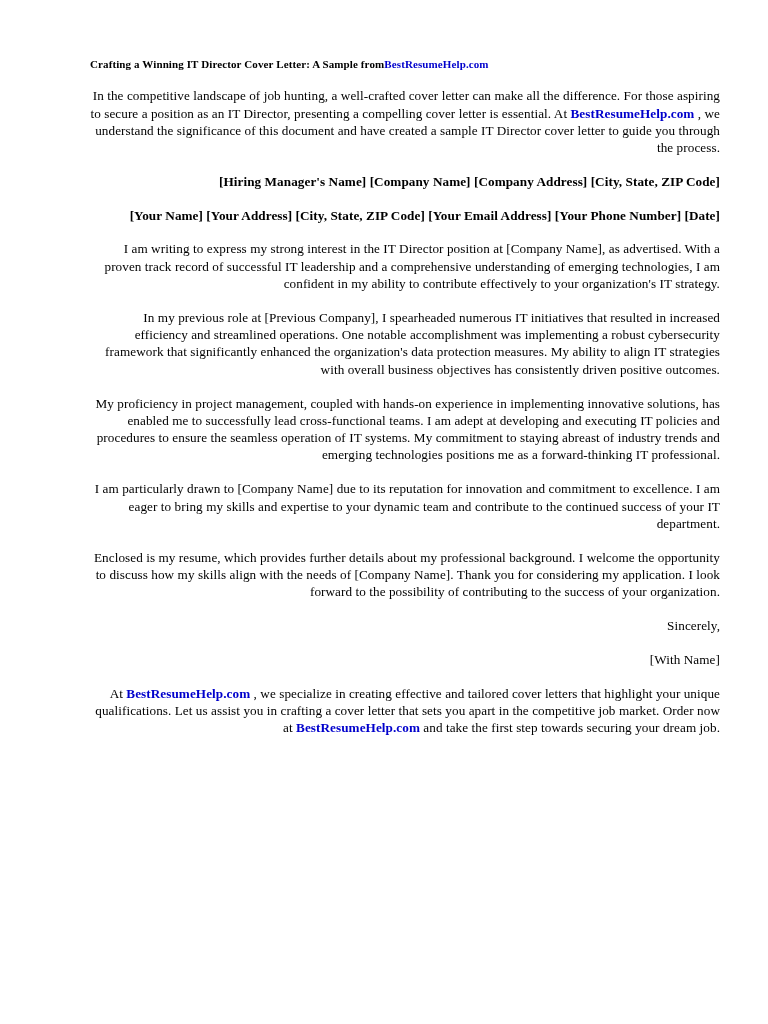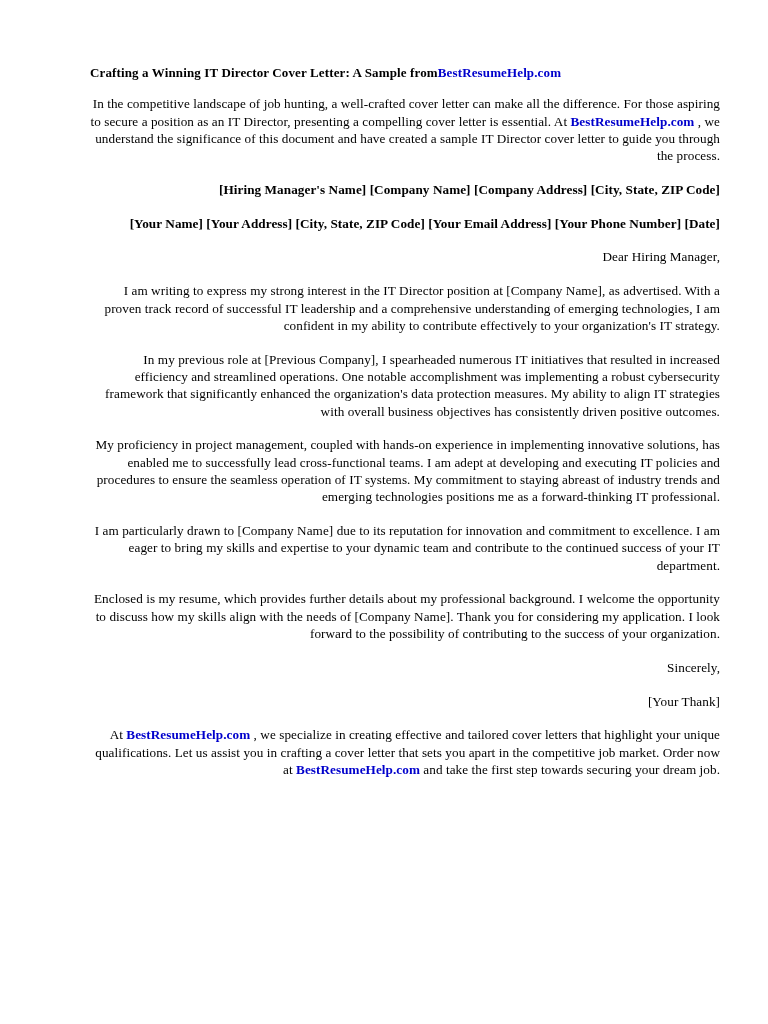--- a/index.html
+++ b/index.html
@@ -22,24 +22,24 @@
     background: #ffffff;
     box-sizing: border-box;
   }
   .doc-body {
     position: absolute;
     left: 90px;
     top: 56px;
     width: 630px;
   }
   .doc-title {
-    font-size: 13px;
+    font-size: 11px;
     font-weight: bold;
     line-height: 17.2px;
-    margin: 8px 0 14px 0;
+    margin: 0 0 14px 0;
     letter-spacing: 0.01em;
   }
   p.para {
     font-size: 13.2px;
     line-height: 17.3px;
     margin: 0 0 16.5px 0;
     text-align: right;
     letter-spacing: 0.005em;
   }
   p.para.bold-block {
@@ -62,28 +62,27 @@
   <div class="doc-body">
 
     <h1 class="doc-title"><span>Crafting a Winning IT Director Cover Letter: A Sample from</span><a class="link" href="#">BestResumeHelp.com</a></h1>
 
     <p class="para"><span>In the competitive landscape of job hunting, a well-crafted cover letter can make all the difference. For those aspiring to secure a position as an IT Director, presenting a compelling cover letter is essential. At </span><a class="link" href="#">BestResumeHelp.com</a><span> , we understand the significance of this document and have created a sample IT Director cover letter to guide you through the process.</span></p>
 
     <p class="para bold-block">[Hiring Manager's Name] [Company Name] [Company Address] [City, State, ZIP Code]</p>
 
     <p class="para bold-block">[Your Name] [Your Address] [City, State, ZIP Code] [Your Email Address] [Your Phone Number] [Date]</p>
 
-    <p class="para">Dear Hiring Manager,</p>
 
     <p class="para">I am writing to express my strong interest in the IT Director position at [Company Name], as advertised. With a proven track record of successful IT leadership and a comprehensive understanding of emerging technologies, I am confident in my ability to contribute effectively to your organization's IT strategy.</p>
     <p class="para">In my previous role at [Previous Company], I spearheaded numerous IT initiatives that resulted in increased efficiency and streamlined operations. One notable accomplishment was implementing a robust cybersecurity framework that significantly enhanced the organization's data protection measures. My ability to align IT strategies with overall business objectives has consistently driven positive outcomes.</p>
     <p class="para">My proficiency in project management, coupled with hands-on experience in implementing innovative solutions, has enabled me to successfully lead cross-functional teams. I am adept at developing and executing IT policies and procedures to ensure the seamless operation of IT systems. My commitment to staying abreast of industry trends and emerging technologies positions me as a forward-thinking IT professional.</p>
     <p class="para">I am particularly drawn to [Company Name] due to its reputation for innovation and commitment to excellence. I am eager to bring my skills and expertise to your dynamic team and contribute to the continued success of your IT department.</p>
     <p class="para">Enclosed is my resume, which provides further details about my professional background. I welcome the opportunity to discuss how my skills align with the needs of [Company Name]. Thank you for considering my application. I look forward to the possibility of contributing to the success of your organization.</p>
 
     <p class="para">Sincerely,</p>
 
-    <p class="para">[Your Thank]</p>
+    <p class="para">[With Name]</p>
 
     <p class="para"><span>At </span><a class="link" href="#">BestResumeHelp.com</a><span> , we specialize in creating effective and tailored cover letters that highlight your unique qualifications. Let us assist you in crafting a cover letter that sets you apart in the competitive job market. Order now at </span><a class="link" href="#">BestResumeHelp.com</a><span> and take the first step towards securing your dream job.</span></p>
 
   </div>
 </div>
 
 </body></html>

